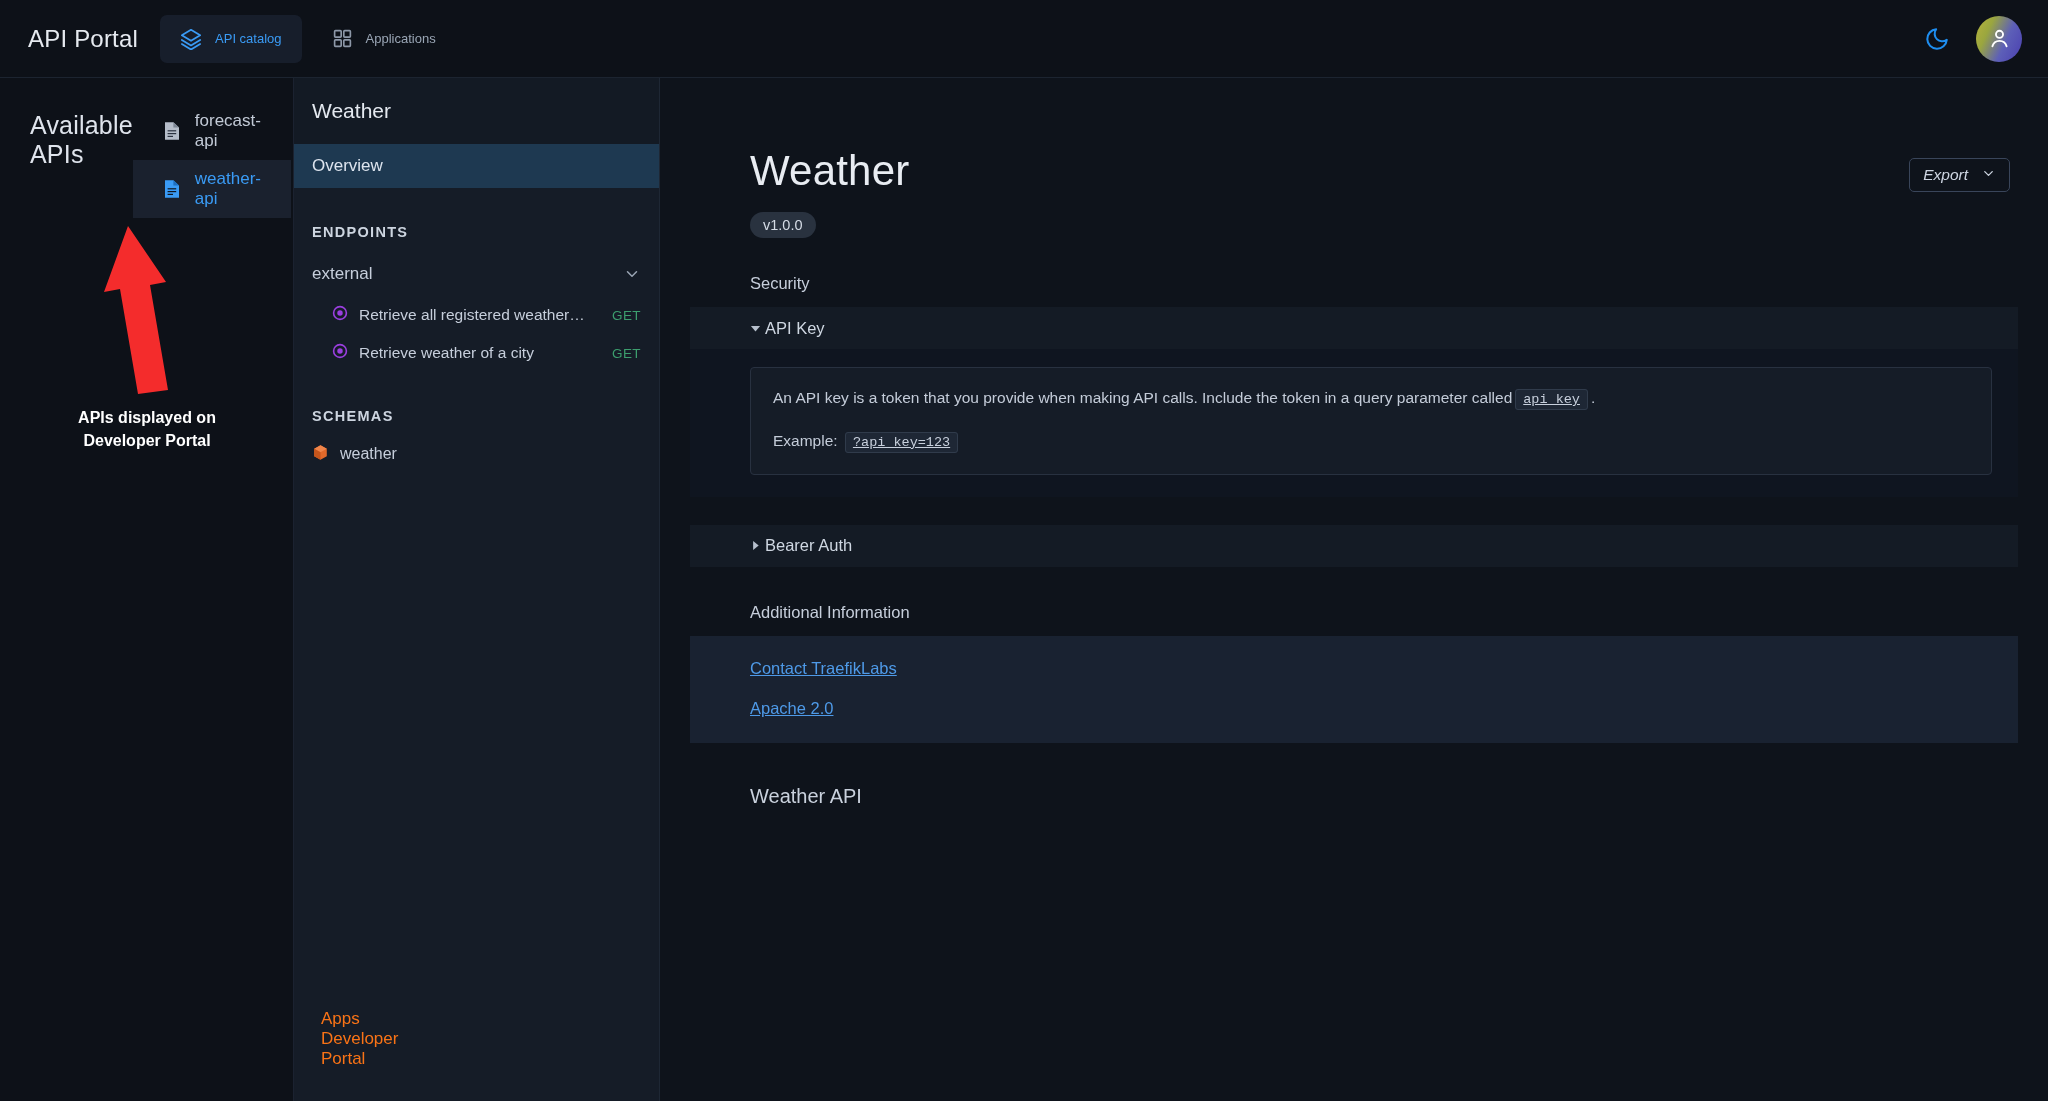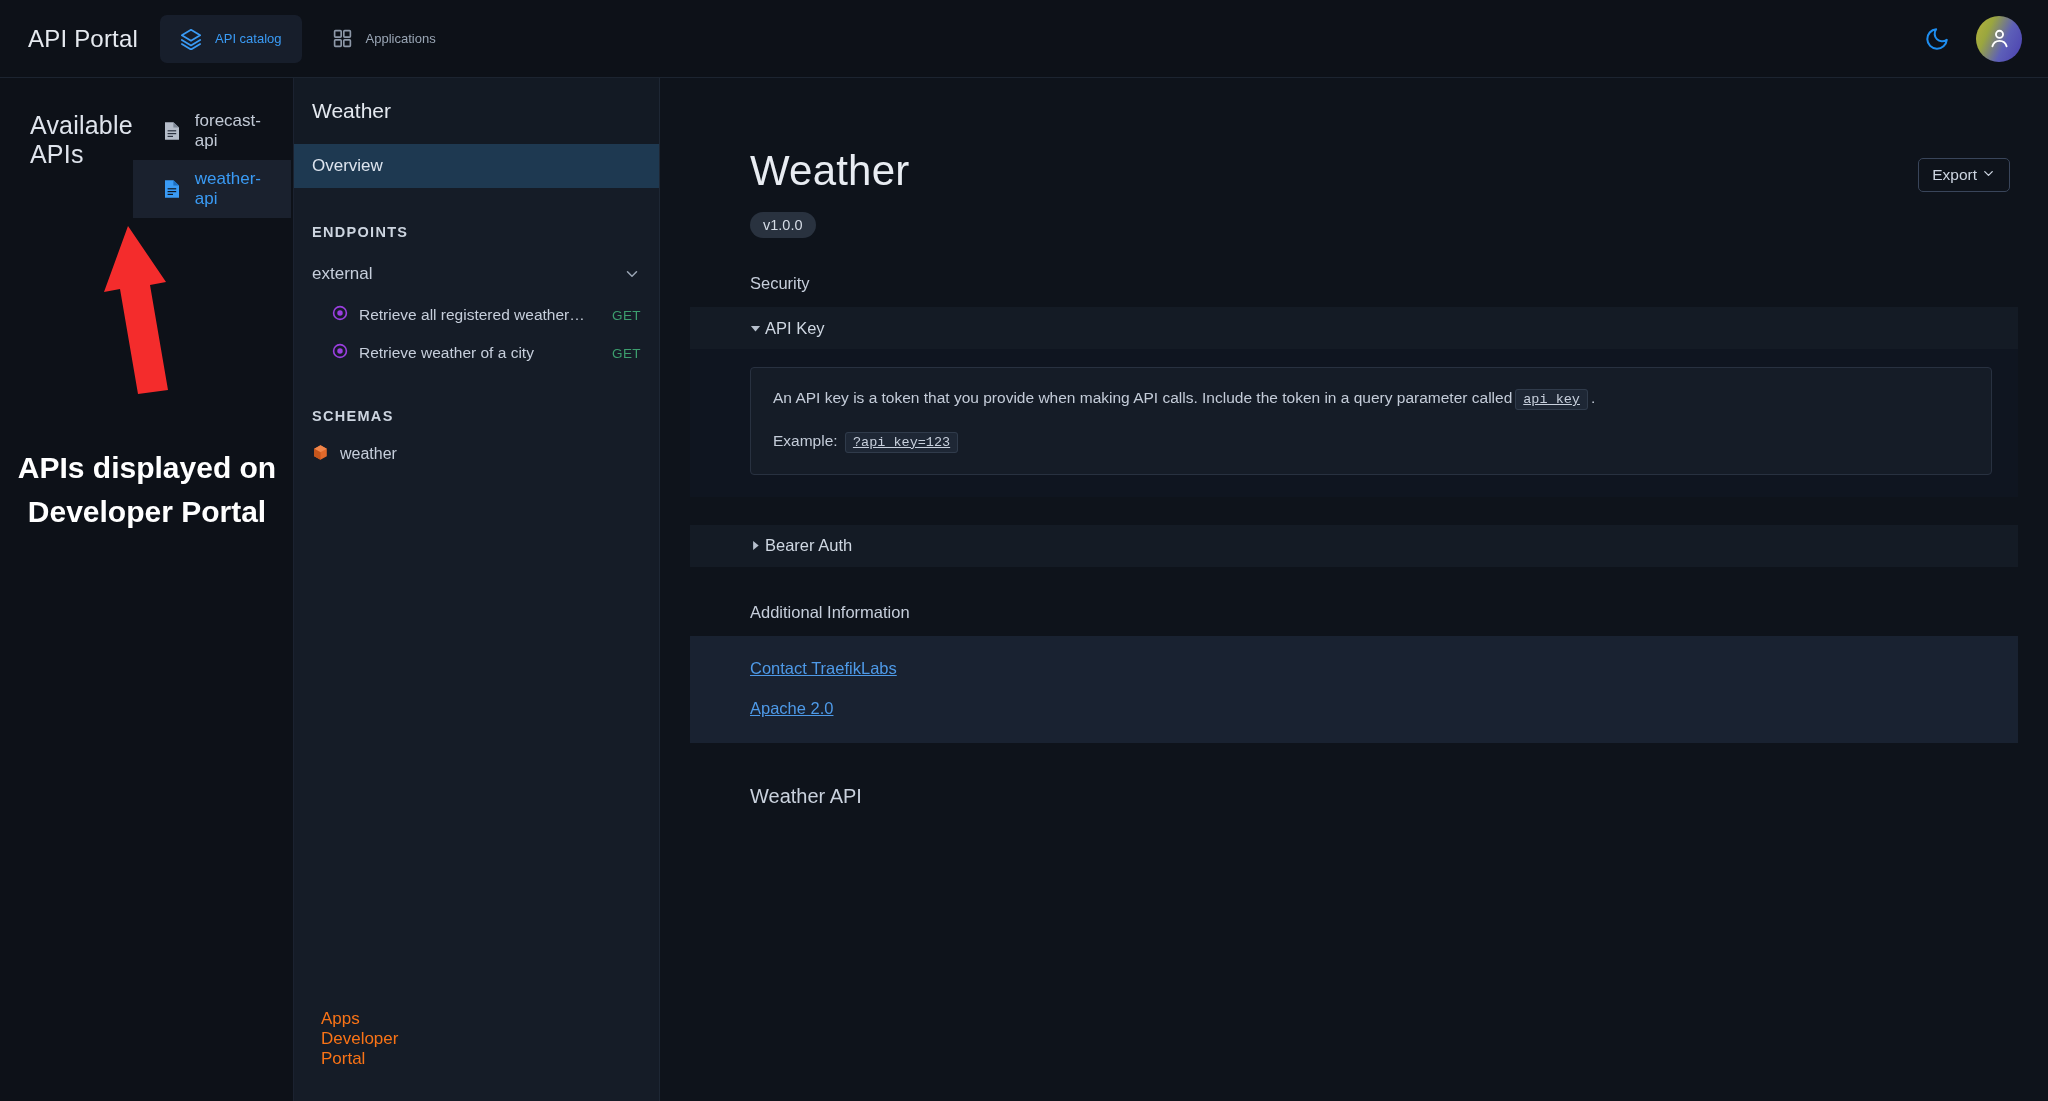--- a/index.html
+++ b/index.html
@@ -115,26 +115,25 @@
     position: absolute;
     left: 0; top: 0;
     width: 294px; height: 100%;
     pointer-events: none;
   }
   .annot-text {
     position: absolute;
     left: 0; top: 328px;
     width: 294px;
     text-align: center;
-    font-size: 30px;
+    font-size: 16px;
     font-weight: bold;
     color: #ffffff;
     line-height: 1.45;
     white-space: nowrap;
-    margin-top: 40px;
   }
 
   
   .navpanel {
     width: 366px;
     flex: 0 0 366px;
     background: #151c27;
     border-right: 1px solid #1e2734;
     display: flex;
     flex-direction: column;
@@ -225,28 +224,29 @@
     color: #e8ecf2;
     letter-spacing: .2px;
     line-height: 1;
   }
   .export-btn {
     margin-left: auto;
     margin-top: 8px;
     margin-right: 8px;
     display: flex;
     align-items: center;
-    gap: 4px;
+    gap: 13px;
     height: 34px;
     padding: 0 13px;
     border: 1px solid #39455a;
     border-radius: 5px;
     font-size: 15.5px;
     color: #cdd5e1;
     background: transparent;
+    font-style: italic;
   }
   .version-pill {
     display: inline-flex;
     align-items: center;
     height: 26px;
     padding: 0 13px;
     margin: 20px 0 0 60px;
     border-radius: 13px;
     background: #29323f;
     color: #d5dce6;

